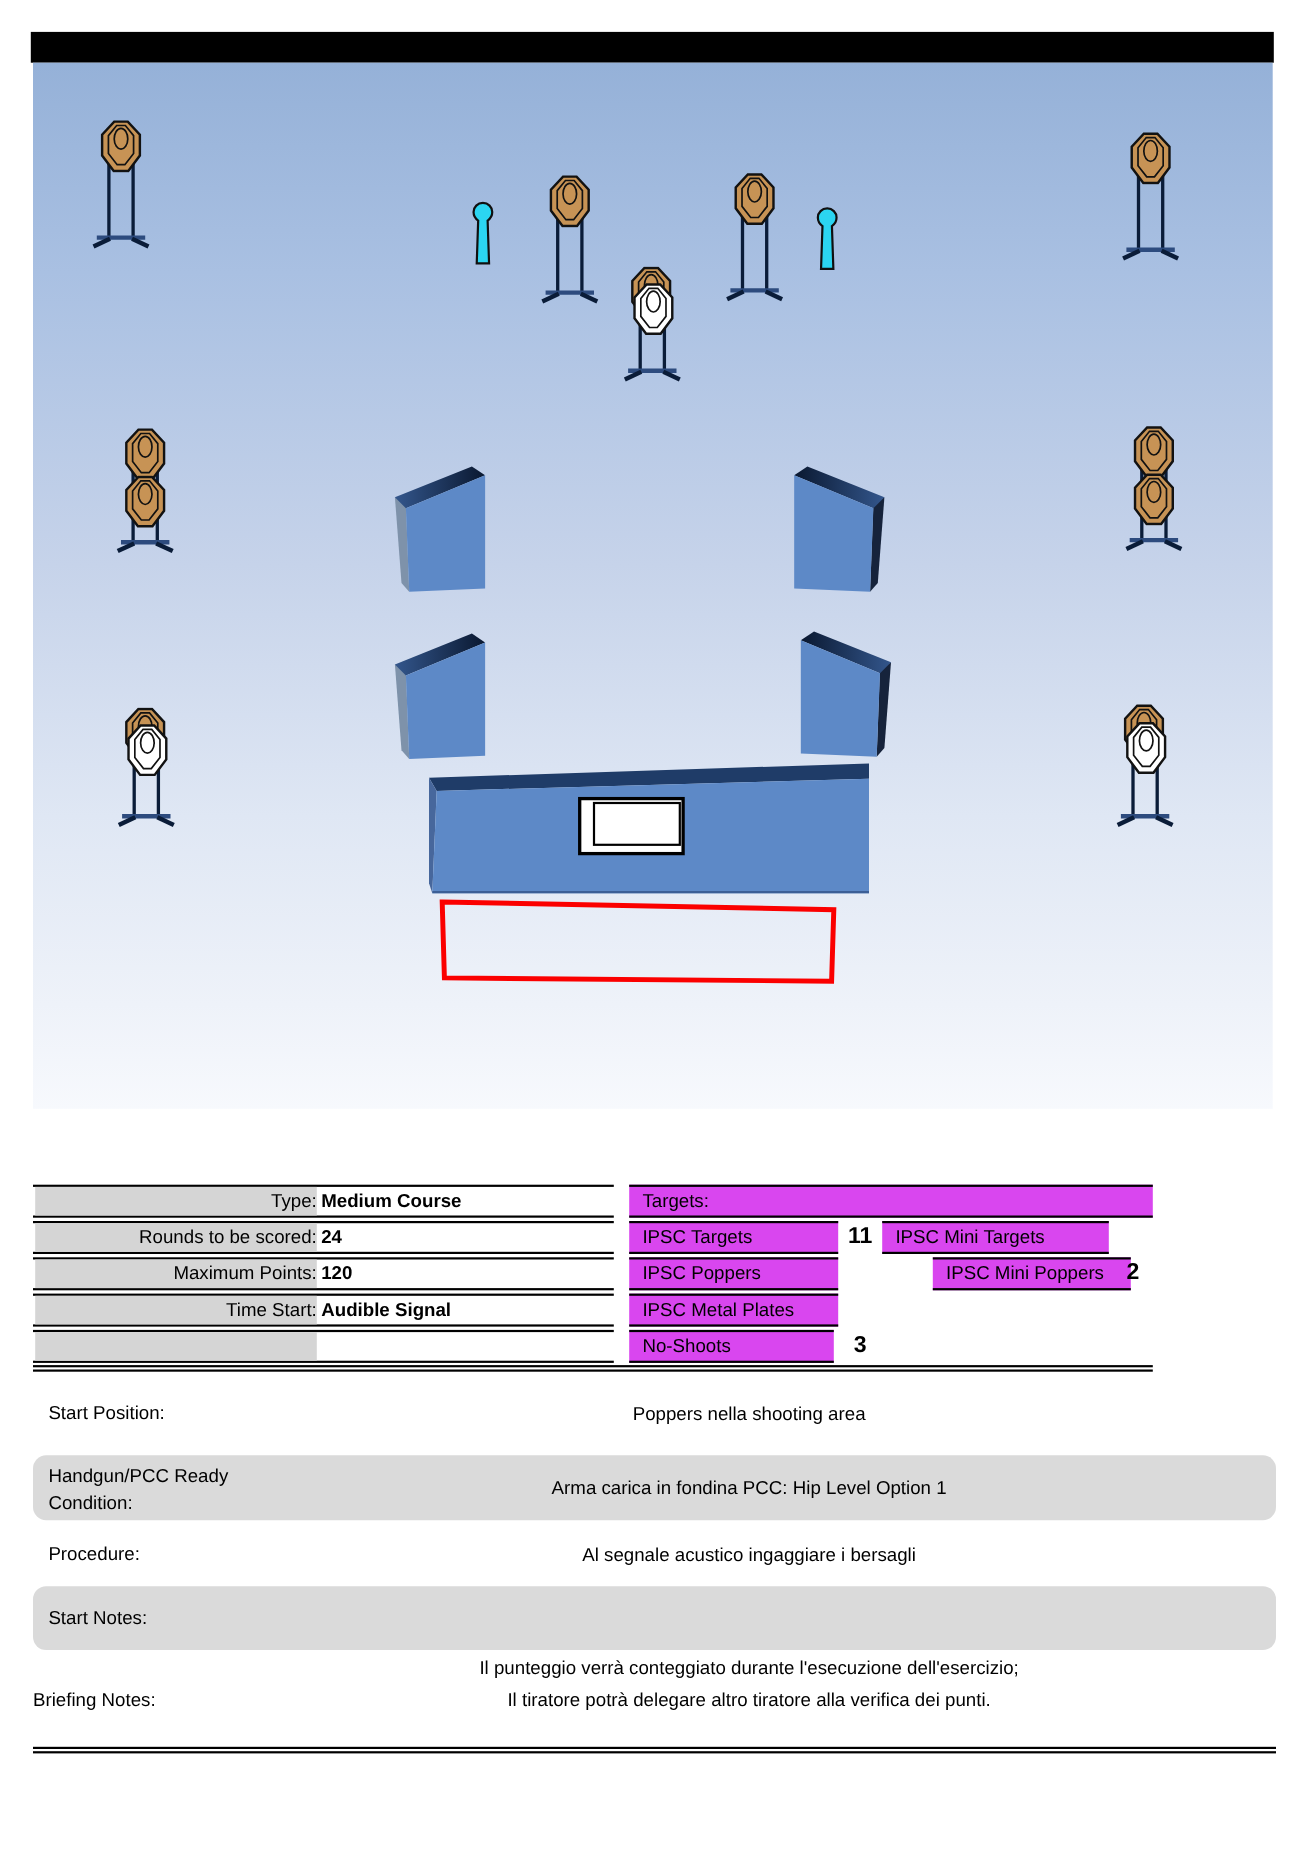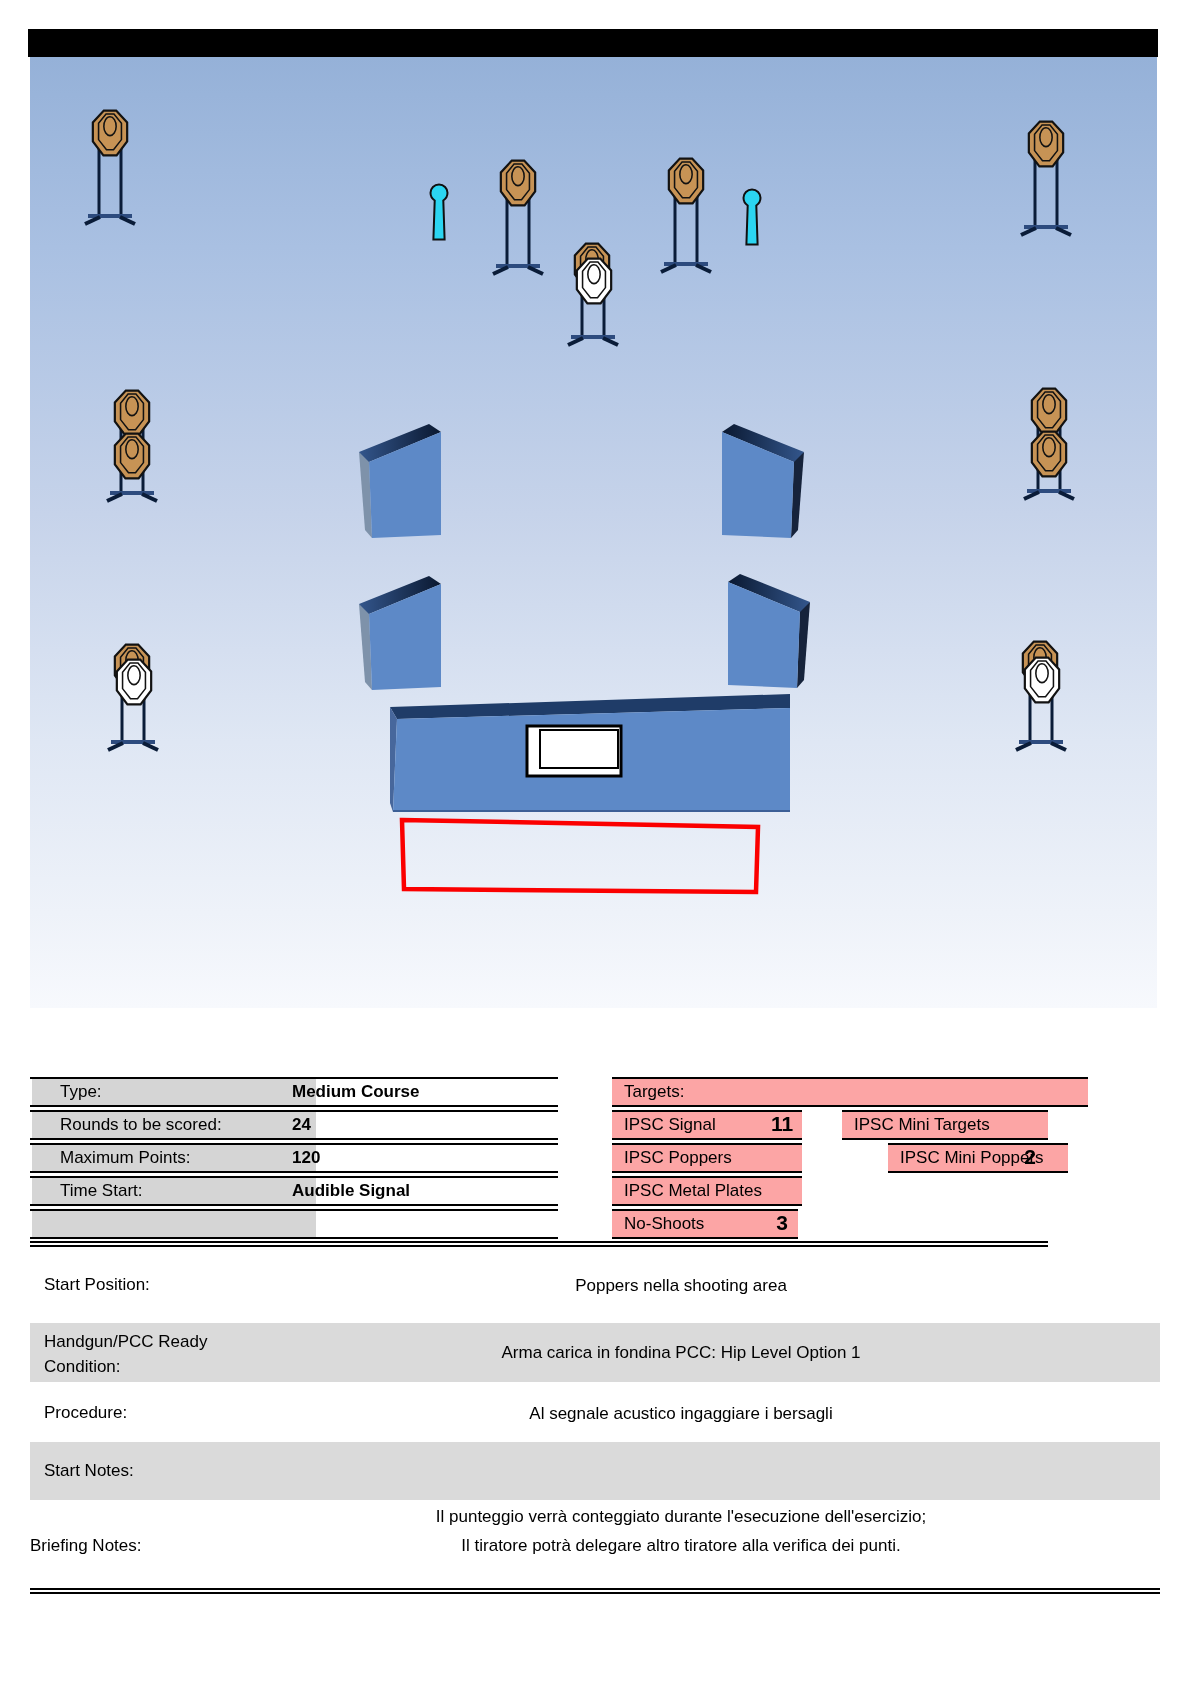--- a/index.html
+++ b/index.html
@@ -8,30 +8,30 @@
   .abs{position:absolute;box-sizing:border-box;}
   .titlebar{left:28px;top:29px;width:1130px;height:28px;background:#000;}
   .diagram{left:30px;top:57px;width:1127px;height:951px;
            background:linear-gradient(180deg,#95b1d8 0%,#a9c0e2 20%,#c6d3ea 48%,#dfe7f4 72%,#eef2f9 90%,#f7f9fd 100%);}
   .el{position:absolute;}
   .overlay{position:absolute;left:0;top:0;width:1127px;height:951px;pointer-events:none;}
 
   
   .cellrow{position:absolute;height:30px;border-top:2px solid #000;border-bottom:2px solid #000;
            background:#fff;font-size:17px;line-height:26px;}
-  .graycell{background:#fca5a5;margin-left:40px;}
-  .lbl-inner{position:absolute;left:2px;top:0;bottom:0;width:256px;background:#d5d5d5;padding-left:28px;line-height:26px;}
+  .graycell{background:#d946ef;}
+  .lbl-inner{position:absolute;left:2px;top:0;bottom:0;width:256px;background:#d5d5d5;padding-left:0;line-height:26px;text-align:right;}
   .val-inner{position:absolute;left:262px;top:0;bottom:0;right:4px;font-weight:bold;line-height:26px;}
   .cnt{position:absolute;height:30px;font-weight:bold;font-size:21px;line-height:28px;text-align:center;}
   .padcell{padding-left:12px;}
   .hline{position:absolute;height:2px;background:#000;}
 
   
   .secrow{position:absolute;left:30px;width:1130px;}
-  .band{background:#dadada;}
+  .band{background:#dadada;border-radius:12px;}
   .seclabel{position:absolute;left:14px;font-weight:normal;font-size:17px;}
   .secvalue{position:absolute;left:227px;width:848px;text-align:center;font-size:17px;}
 </style>
 </head>
 <body>
 
 <div class="page">
 
   <svg width="0" height="0" style="position:absolute" aria-hidden="true">
     <defs>
@@ -221,21 +221,21 @@
     <div class="lbl-inner">Time Start:</div>
     <div class="val-inner">Audible Signal</div>
   </div>
   <div class="abs cellrow" style="left:30px;top:1209px;width:528px">
     <div class="lbl-inner"></div>
     <div class="val-inner"></div>
   </div>
 
   <div class="abs cellrow graycell padcell" style="left:572px;top:1077px;width:476px">Targets:</div>
 
-  <div class="abs cellrow graycell padcell" style="left:572px;top:1110px;width:190px">IPSC Signal</div>
+  <div class="abs cellrow graycell padcell" style="left:572px;top:1110px;width:190px">IPSC Targets</div>
   <div class="cnt" style="left:762px;top:1110px;width:40px">11</div>
   <div class="abs cellrow graycell padcell" style="left:802px;top:1110px;width:206px">IPSC Mini Targets</div>
   <div class="cnt" style="left:1008px;top:1110px;width:44px"></div>
 
   <div class="abs cellrow graycell padcell" style="left:572px;top:1143px;width:190px">IPSC Poppers</div>
   <div class="cnt" style="left:762px;top:1143px;width:40px"></div>
   <div class="abs cellrow graycell padcell" style="left:848px;top:1143px;width:180px">IPSC Mini Poppers</div>
   <div class="cnt" style="left:1008px;top:1143px;width:44px">2</div>
 
   <div class="abs cellrow graycell padcell" style="left:572px;top:1176px;width:190px">IPSC Metal Plates</div>

